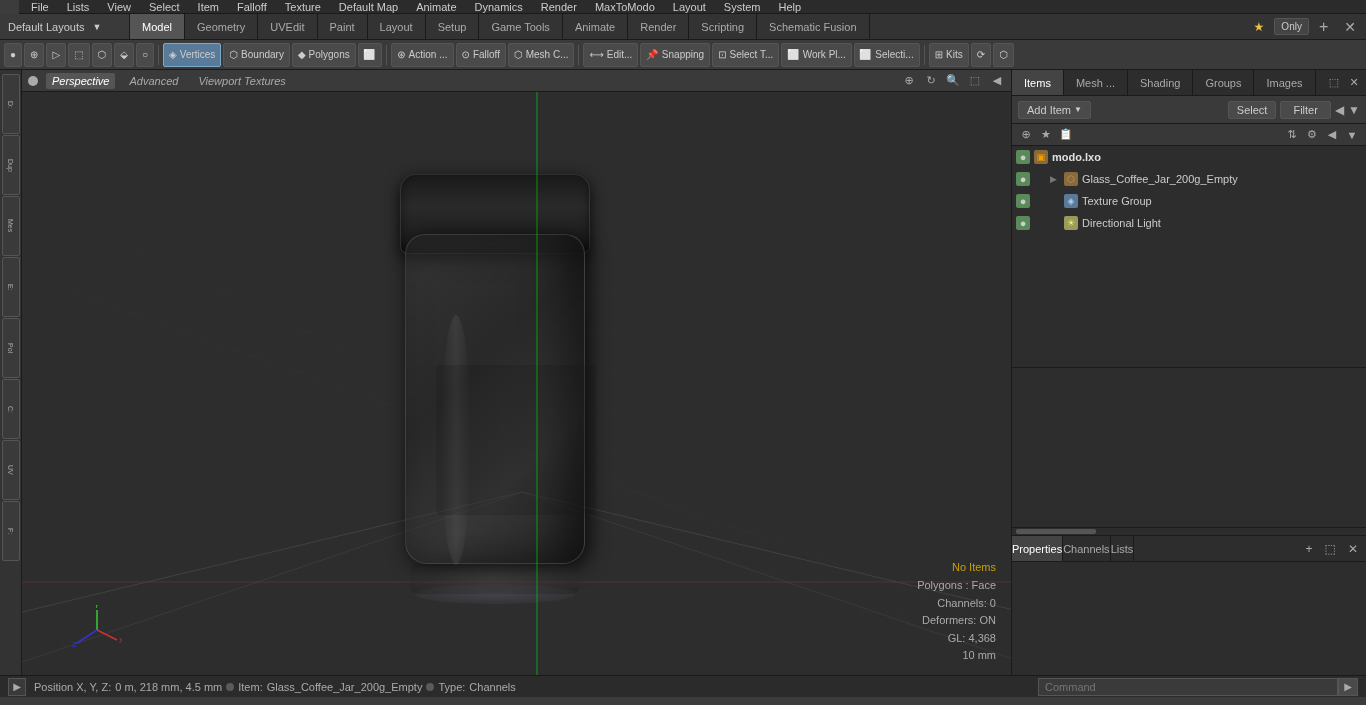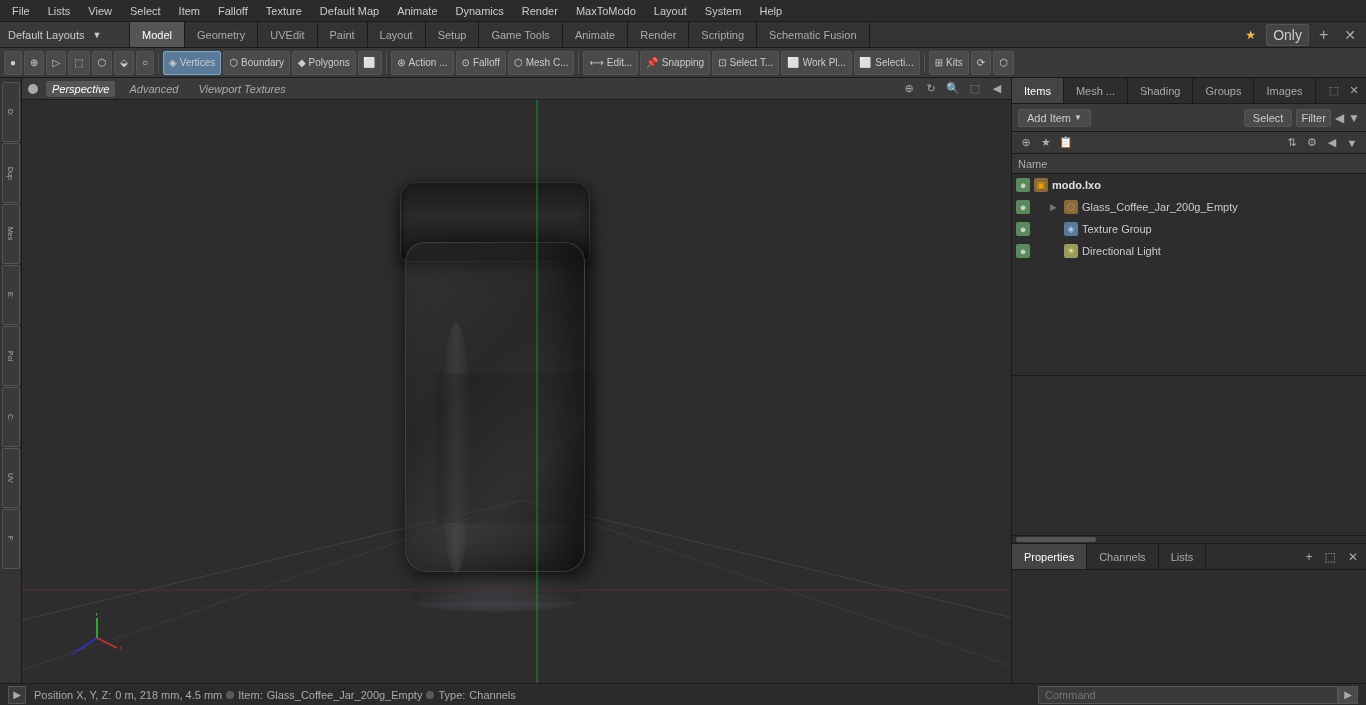--- a/index.html
+++ b/index.html
@@ -1,29 +1,29 @@
 <!DOCTYPE html>
 <html><head>
   <meta charset="utf-8">
   <style>
     * { margin: 0; padding: 0; box-sizing: border-box; }
     body { width: 1366px; height: 705px; overflow: hidden; background: #3c3c3c; font-family: Arial, sans-serif; font-size: 11px; color: #ccc; }
 
     
-    #menu-bar { display: flex; align-items: center; height: 22px; background: #2b2b2b; border-bottom: 1px solid #1a1a1a; padding: 0 4px; gap: 2px; }
+    #menu-bar { display: flex; align-items: center; height: 14px; background: #2b2b2b; border-bottom: 1px solid #1a1a1a; padding: 0 4px; gap: 2px; margin-left: 19px; }
     .menu-item { padding: 2px 8px; color: #ccc; font-size: 11px; cursor: pointer; white-space: nowrap; }
 
     
     #layout-bar { display: flex; align-items: center; height: 26px; background: #333; border-bottom: 1px solid #1a1a1a; }
     #layout-dropdown { display: flex; align-items: center; padding: 0 8px; height: 100%; background: #3a3a3a; border-right: 1px solid #1a1a1a; font-size: 11px; color: #ccc; cursor: pointer; min-width: 130px; gap: 4px; }
     .layout-tab { padding: 2px 12px; height: 100%; display: flex; align-items: center; font-size: 11px; color: #aaa; cursor: pointer; border-right: 1px solid #1a1a1a; white-space: nowrap; }
     .layout-tab.active { background: #555; color: #fff; }
     #layout-bar-right { margin-left: auto; display: flex; align-items: center; gap: 4px; padding-right: 4px; }
     .star-btn { color: #f0c040; font-size: 12px; padding: 0 6px; cursor: pointer; }
-    .only-btn { padding: 2px 6px; background: #444; border: 1px solid #555; color: #ccc; font-size: 14px; cursor: pointer; border-radius: 2px; }
+    .only-btn { padding: 2px 6px; background: #444; border: 1px solid #555; color: #ccc; font-size: 10px; cursor: pointer; border-radius: 2px; }
     .plus-btn { padding: 0 6px; color: #aaa; font-size: 16px; cursor: pointer; }
     .x-btn { padding: 0 6px; color: #aaa; font-size: 14px; cursor: pointer; }
 
     
     #tool-bar { display: flex; align-items: center; height: 30px; background: #3a3a3a; border-bottom: 1px solid #1a1a1a; padding: 0 4px; gap: 2px; overflow: hidden; }
     .tool-btn { display: flex; align-items: center; justify-content: center; height: 24px; padding: 0 5px; background: #4a4a4a; border: 1px solid #555; border-radius: 2px; color: #ccc; font-size: 10px; cursor: pointer; white-space: nowrap; gap: 3px; }
     .tool-btn.active { background: #5a7a9a; border-color: #7aaacb; }
     .tool-sep { width: 1px; height: 20px; background: #555; margin: 0 2px; }
 
     
@@ -61,21 +61,21 @@
     
     #right-panel-tabs { display: flex; align-items: center; height: 26px; background: #2d2d2d; border-bottom: 1px solid #1a1a1a; }
     .rp-tab { padding: 2px 12px; height: 100%; display: flex; align-items: center; font-size: 11px; color: #aaa; cursor: pointer; border-right: 1px solid #1a1a1a; white-space: nowrap; }
     .rp-tab.active { background: #444; color: #fff; }
     #right-panel-tabs-right { margin-left: auto; display: flex; align-items: center; gap: 4px; padding-right: 4px; }
 
     
     #items-header { display: flex; align-items: center; height: 28px; background: #3a3a3a; border-bottom: 1px solid #1a1a1a; padding: 0 6px; gap: 4px; }
     #items-header .add-item-btn { display: flex; align-items: center; gap: 3px; padding: 2px 8px; background: #4a4a4a; border: 1px solid #555; border-radius: 2px; color: #ccc; font-size: 11px; cursor: pointer; }
     #items-header .select-btn { margin-left: auto; padding: 2px 8px; background: #4a4a4a; border: 1px solid #555; border-radius: 2px; color: #ccc; font-size: 11px; cursor: pointer; }
-    #items-header .filter-btn { padding: 2px 4px; background: #4a4a4a; border: 1px solid #555; border-radius: 2px; color: #ccc; font-size: 11px; cursor: pointer; }
+    #items-header .filter-btn { padding: 2px 12px; background: #4a4a4a; border: 1px solid #555; border-radius: 2px; color: #ccc; font-size: 11px; cursor: pointer; }
 
     
     #items-icons { display: flex; align-items: center; height: 22px; background: #383838; border-bottom: 1px solid #1a1a1a; padding: 0 6px; gap: 4px; }
     .items-icon { width: 16px; height: 16px; display: flex; align-items: center; justify-content: center; color: #aaa; font-size: 11px; cursor: pointer; }
 
     
     #items-col-header { display: flex; align-items: center; height: 20px; background: #383838; border-bottom: 1px solid #1a1a1a; padding: 0 6px; }
     #items-col-header span { font-size: 11px; color: #aaa; }
 
     
@@ -86,21 +86,21 @@
     .item-arrow { width: 10px; color: #777; font-size: 9px; flex-shrink: 0; }
     .item-icon { width: 14px; height: 14px; flex-shrink: 0; display: flex; align-items: center; justify-content: center; font-size: 10px; }
     .item-label { font-size: 11px; color: #ccc; }
     .item-icon-mesh { background: linear-gradient(135deg, #8a6a3a, #c49a5a); border-radius: 2px; }
     .item-icon-tex { background: #5a7a9a; border-radius: 2px; }
     .item-icon-light { background: #9a9a5a; border-radius: 2px; }
 
     
     #right-panel-lower { height: 140px; background: #333; border-top: 1px solid #1a1a1a; display: flex; flex-direction: column; }
     #rp-lower-tabs { display: flex; align-items: center; height: 26px; background: #2d2d2d; border-bottom: 1px solid #1a1a1a; }
-    .rpl-tab { padding: 2px 12px; height: 100%; display: flex; align-items: center; font-size: 11px; color: #aaa; cursor: pointer; border-right: 1px solid #1a1a1a; white-space: nowrap; }
+    .rpl-tab { padding: 2px 0; height: 100%; display: flex; align-items: center; font-size: 11px; color: #aaa; cursor: pointer; border-right: 1px solid #1a1a1a; white-space: nowrap; }
     .rpl-tab.active { background: #444; color: #fff; }
     #rpl-tabs-right { margin-left: auto; display: flex; align-items: center; gap: 4px; padding-right: 4px; }
     .rpl-icon { color: #aaa; font-size: 12px; cursor: pointer; padding: 0 4px; }
     #rp-lower-content { flex: 1; background: #2d2d2d; }
 
     
     #status-bar { height: 22px; background: #2b2b2b; border-top: 1px solid #1a1a1a; display: flex; align-items: center; padding: 0 8px; gap: 8px; }
     #status-left { display: flex; align-items: center; gap: 4px; font-size: 11px; color: #aaa; }
     #status-dot { width: 8px; height: 8px; background: #5a5a5a; border-radius: 50%; }
     #command-area { display: flex; align-items: center; margin-left: auto; gap: 0; }
@@ -318,20 +318,28 @@
         <div class="jar-body">
           <div class="jar-highlight"></div>
           <div class="jar-label-area"></div>
         </div>
         <div class="jar-shadow"></div>
         <div class="jar-bottom"></div>
       </div>
 
       <div class="axis-line-v" style="left: 515px;"></div>
 
+      <div id="viewport-info">
+        <div class="info-line highlight">No Items</div>
+        <div class="info-line">Polygons : Face</div>
+        <div class="info-line">Channels: 0</div>
+        <div class="info-line">Deformers: ON</div>
+        <div class="info-line">GL: 4,368</div>
+        <div class="info-line">10 mm</div>
+      </div>
 
       <div id="axes">
         <svg width="50" height="50" xmlns="http://www.w3.org/2000/svg">
           <line x1="25" y1="25" x2="45" y2="35" stroke="#cc3333" stroke-width="1.5"></line>
           <text x="47" y="38" fill="#cc3333" font-size="8">X</text>
           <line x1="25" y1="25" x2="25" y2="5" stroke="#33cc33" stroke-width="1.5"></line>
           <text x="22" y="3" fill="#33cc33" font-size="8">Y</text>
           <line x1="25" y1="25" x2="5" y2="38" stroke="#3333cc" stroke-width="1.5"></line>
           <text x="0" y="42" fill="#3333cc" font-size="8">Z</text>
         </svg>
@@ -369,23 +377,20 @@
       <span class="items-icon">★</span>
       <span class="items-icon">📋</span>
       <span style="margin-left: auto; display:flex; gap:4px;">
         <span class="items-icon">⇅</span>
         <span class="items-icon">⚙</span>
         <span class="items-icon">◀</span>
         <span class="items-icon">▼</span>
       </span>
     </div>
 
-    <div id="items-col-header">
-      <span>Name</span>
-    </div>
 
     <div id="items-list">
 
       <div class="items-row">
         <div class="item-vis" style="background:#5a8a5a;">●</div>
         <div class="item-icon" style="background:#8a6a3a;border-radius:2px;color:#f0a000;font-size:9px;">▣</div>
         <span class="item-label" style="font-weight:bold;color:#e0e0e0;">modo.lxo</span>
       </div>
 
       <div class="items-row">

